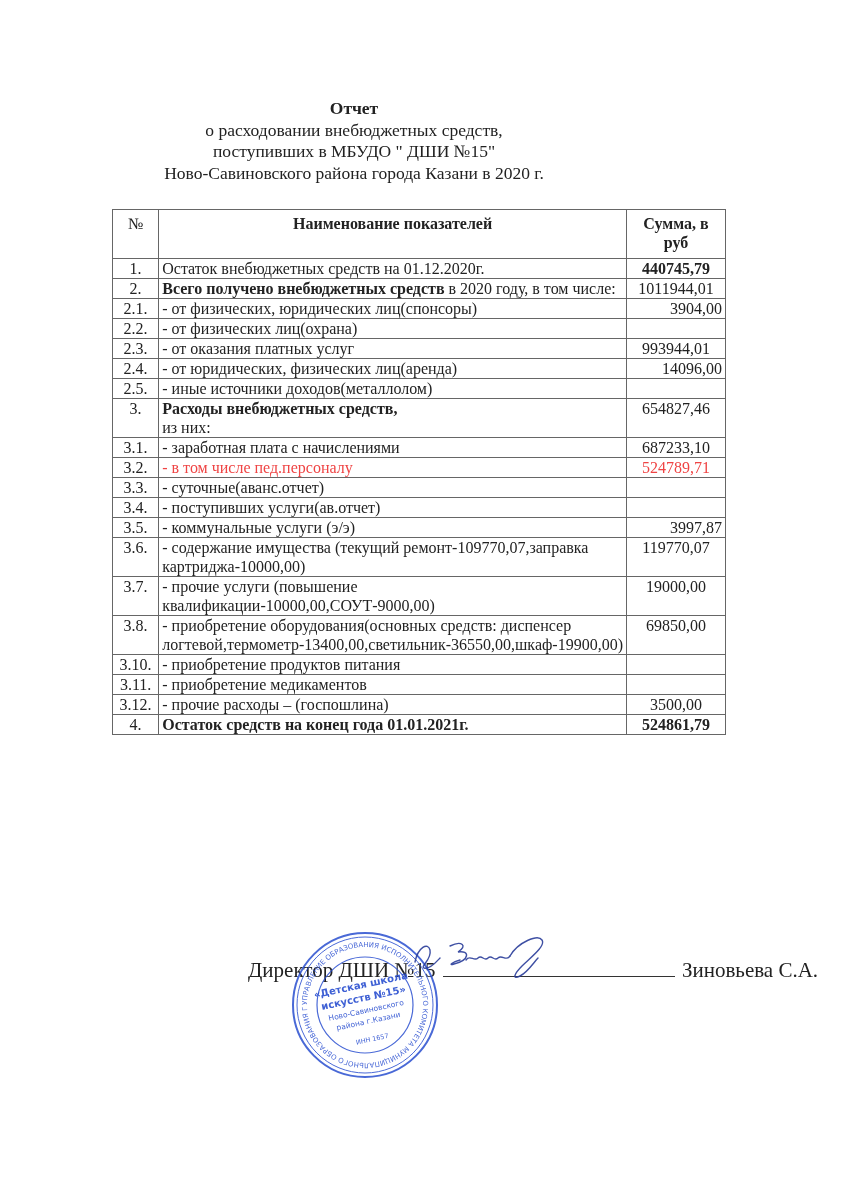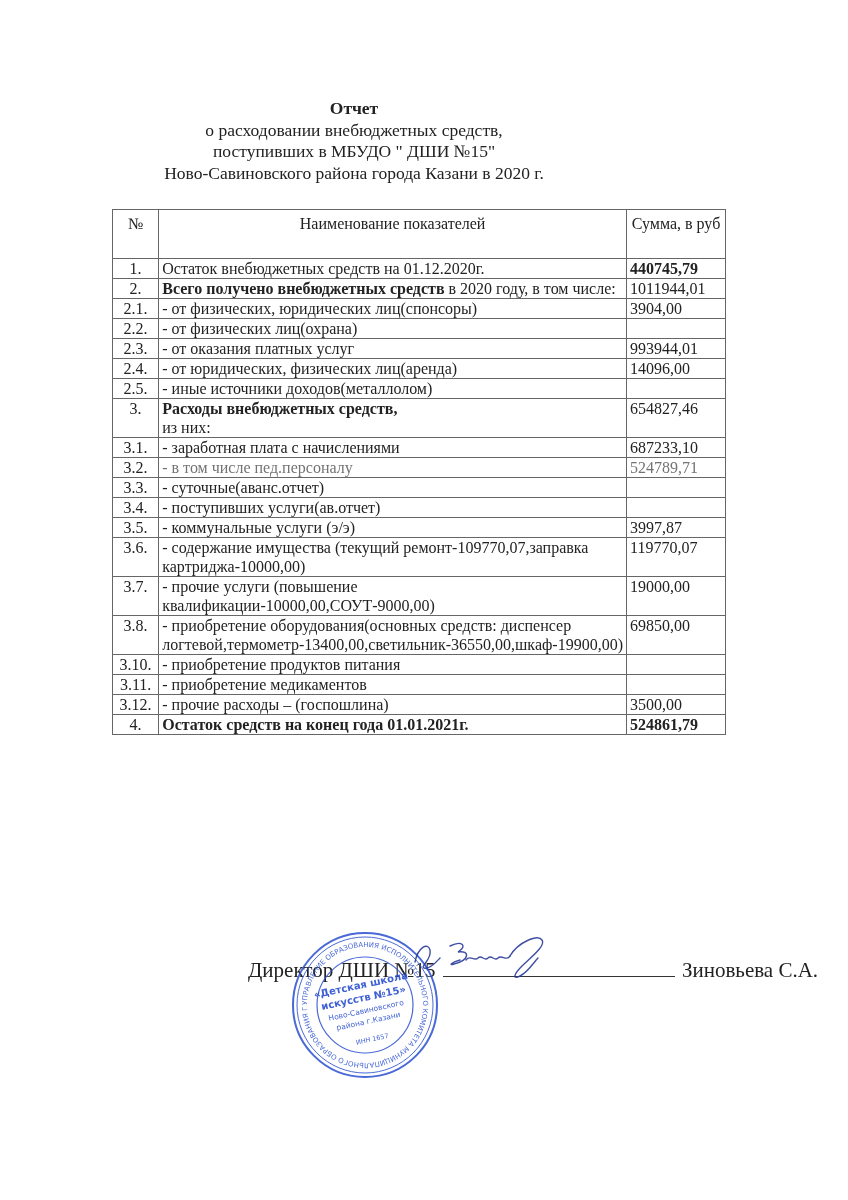--- a/index.html
+++ b/index.html
@@ -14,28 +14,28 @@
   }
   .title-block .main-title { font-weight: bold; font-size: 17.5px; }
   table.report {
     position: absolute; top: 209px; left: 112px;
     width: 614px; border-collapse: collapse; font-size: 16px;
   }
   table.report td, table.report th {
     border: 1px solid #666; padding: 0 3px; vertical-align: top;
     line-height: 19px;
   }
-  table.report th { font-weight: normal; text-align: center; height: 44px; vertical-align: top; padding-top: 4px; }
+  table.report th { font-weight: bold; text-align: center; height: 44px; vertical-align: top; padding-top: 4px; }
   .col-num { width: 48px; text-align: center; }
   .col-sum { width: 112px; }
   td.num { text-align: center; }
-  td.sum { text-align: left; padding-right: 6px; }
-  td.sum.center { text-align: left; }
+  td.sum { text-align: center; padding-right: 6px; }
+  td.sum.center { text-align: right; }
   .bold { font-weight: bold; }
-  .red { color: #737373; }
+  .red { color: #ef4444; }
   .signature-line {
     position: absolute; top: 958px; left: 220px; font-size: 21px; white-space: nowrap; margin-left: 28px;
   }
   .signature-line .blank {
     display: inline-block; width: 232px; border-bottom: 1px solid #333; margin: 0 2px; vertical-align: baseline;
   }
   .stamp {
     position: absolute; left: 290px; top: 930px; width: 150px; height: 150px;
   }
   .signature {

